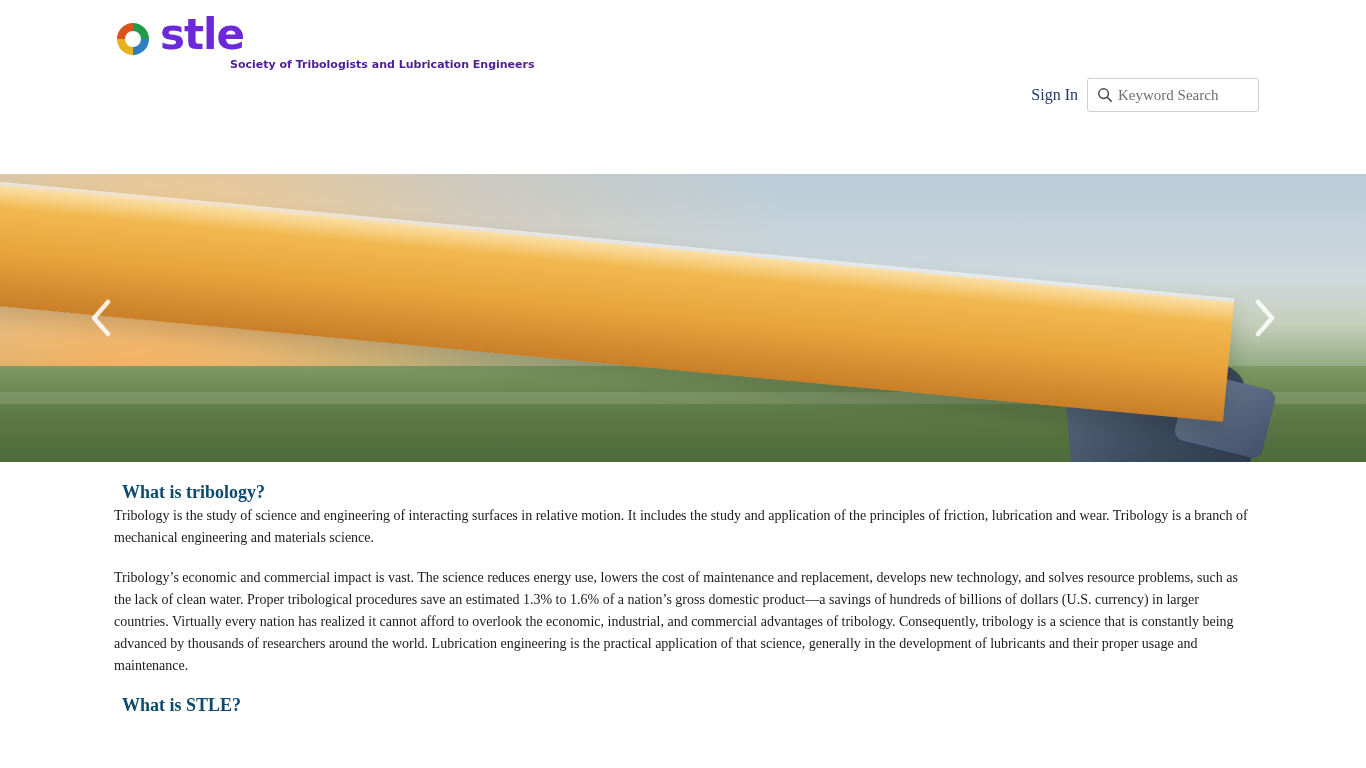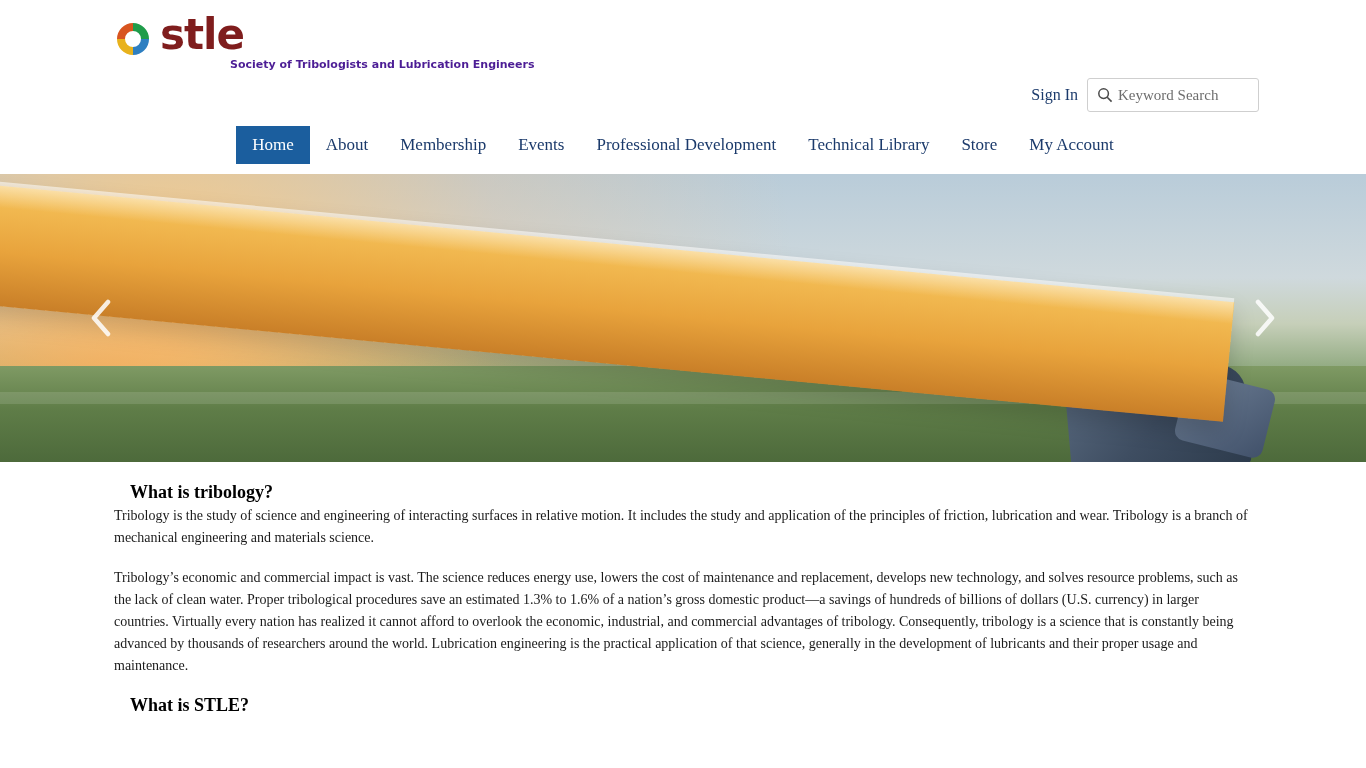--- a/index.html
+++ b/index.html
@@ -19,21 +19,21 @@
     position: absolute; left: 114px; top: 14px;
     width: 470px; height: 60px;
   }
   .logo-mark {
     position: absolute; left: 0; top: 6px; width: 38px; height: 38px;
   }
   .logo-text {
     position: absolute; left: 46px; top: -2px;
     font-family: "DejaVu Sans", sans-serif;
     font-size: 42px; font-weight: bold; letter-spacing: -1px;
-    color: #7f1d1d;
+    color: #6d28d9;
     line-height: 46px;
     text-align: center;
   }
   .logo-tagline {
     position: absolute; left: 116px; top: 44px;
     font-family: "DejaVu Sans", sans-serif;
     font-size: 11px; font-weight: bold; color: #4c1d95;
     white-space: nowrap;
   }
 
@@ -149,23 +149,23 @@
   .hero-arrow.prev { left: 80px; }
   .hero-arrow.next { right: 80px; }
 
   
   .content {
     position: absolute; left: 0; top: 462px;
     width: 1366px;
     padding: 20px 114px 0 114px;
   }
   .content h3 {
-    margin: 0 0 2px 16px;
-    font-family: "Liberation Serif", serif;
-    font-size: 18px; font-weight: bold; color: #000000;
+    margin: 0 0 2px 8px;
+    font-family: "Liberation Serif", serif;
+    font-size: 18px; font-weight: bold; color: #0c4a6e;
   }
   .content p {
     margin: 0 0 18px 0;
     font-family: "Liberation Serif", serif;
     font-size: 14px; line-height: 22px; color: #1a1a1a;
     text-align: left;
   }
   .content p.last { margin-bottom: 0; }
 </style>
 </head>
@@ -194,32 +194,20 @@
     <div class="search-box">
       <span class="search-icon">
         <svg width="16" height="16" viewBox="0 0 16 16">
           <circle cx="6.6" cy="6.6" r="4.8" fill="none" stroke="#4a4a4a" stroke-width="1.5"></circle>
           <line x1="10.2" y1="10.2" x2="14.6" y2="14.6" stroke="#4a4a4a" stroke-width="1.6"></line>
         </svg>
       </span>
       <input class="search-input" type="text" placeholder="Keyword Search" style="">
     </div>
 
-    <div class="nav">
-      <div class="nav-inner">
-        <a class="nav-item active" href="#">Home</a>
-        <a class="nav-item" href="#">About</a>
-        <a class="nav-item" href="#">Membership</a>
-        <a class="nav-item" href="#">Events</a>
-        <a class="nav-item" href="#">Professional Development</a>
-        <a class="nav-item" href="#">Technical Library</a>
-        <a class="nav-item" href="#">Store</a>
-        <a class="nav-item" href="#">My Account</a>
-      </div>
-    </div>
   </div>
 
   <div class="hero">
     <div class="hero-sky"></div>
     <div class="hero-haze"></div>
     <div class="ground"></div>
     <div class="ground-strip"></div>
 
     <div class="nacelle"></div>
     <div class="nacelle2"></div>

